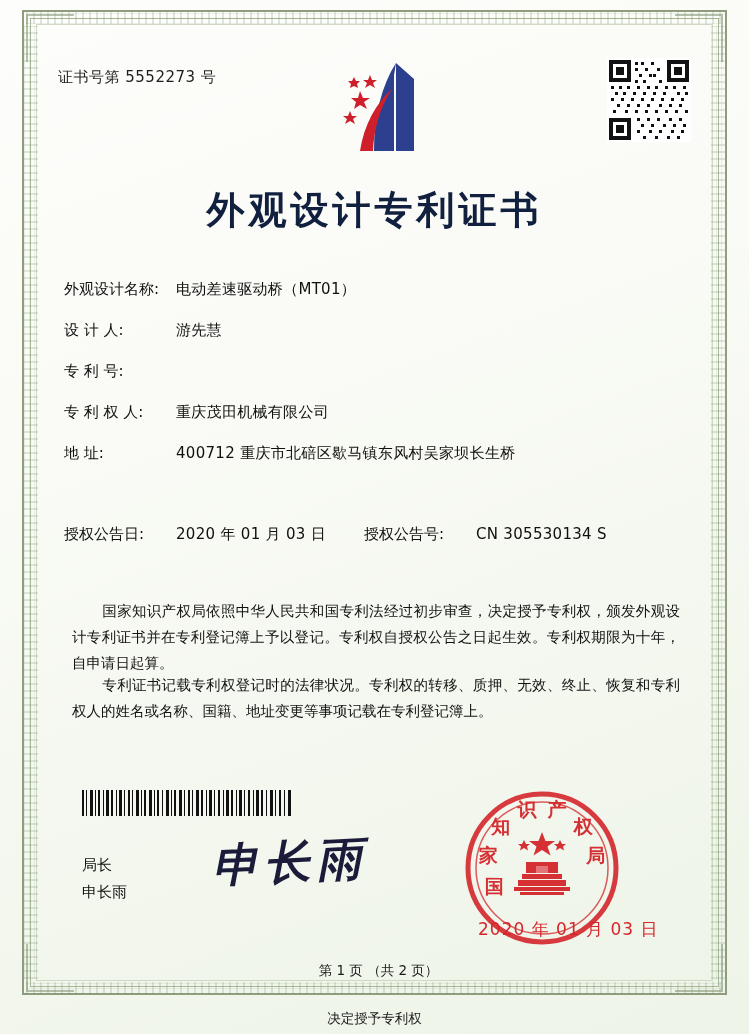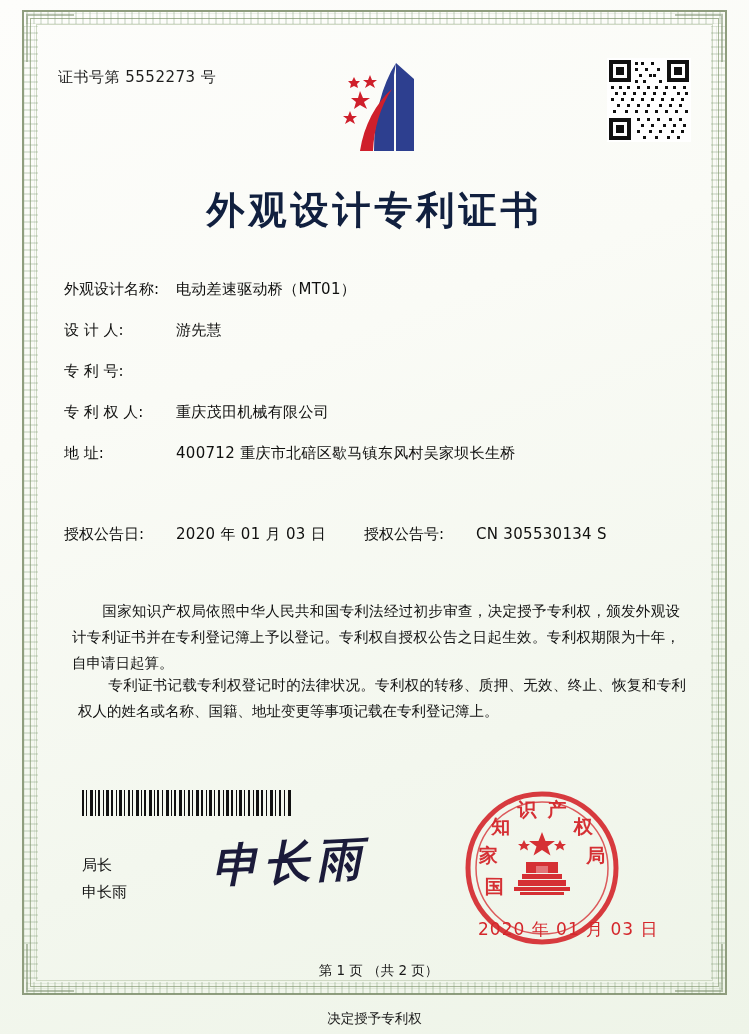--- a/index.html
+++ b/index.html
@@ -155,21 +155,21 @@
   .para {
     position: absolute;
     left: 72px;
     width: 608px;
     font-size: 14.5px;
     line-height: 26px;
     color: #121212;
     text-align: justify;
   }
   .para.p1 { top: 598px; }
-  .para.p2 { top: 672px; margin-left: 6px; }
+  .para.p2 { top: 672px; }
   .indent { display: inline-block; width: 30px; }
 
   
   .barcode {
     position: absolute;
     left: 82px;
     top: 790px;
     width: 212px;
     height: 26px;
   }

